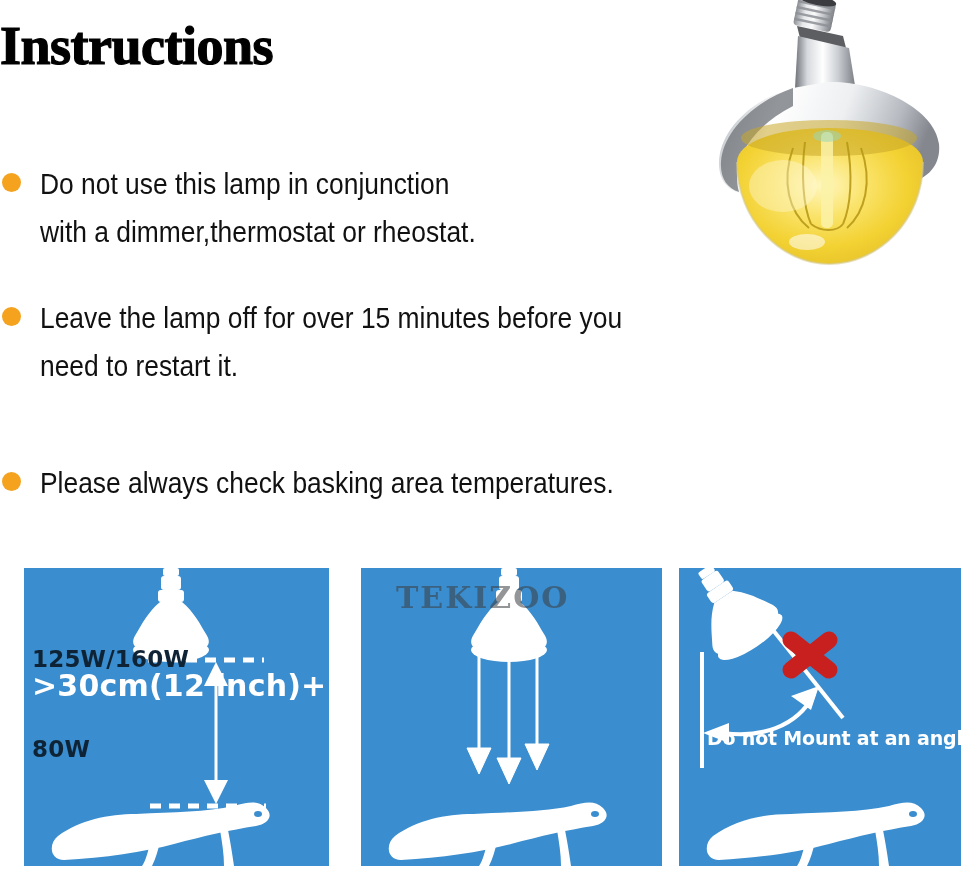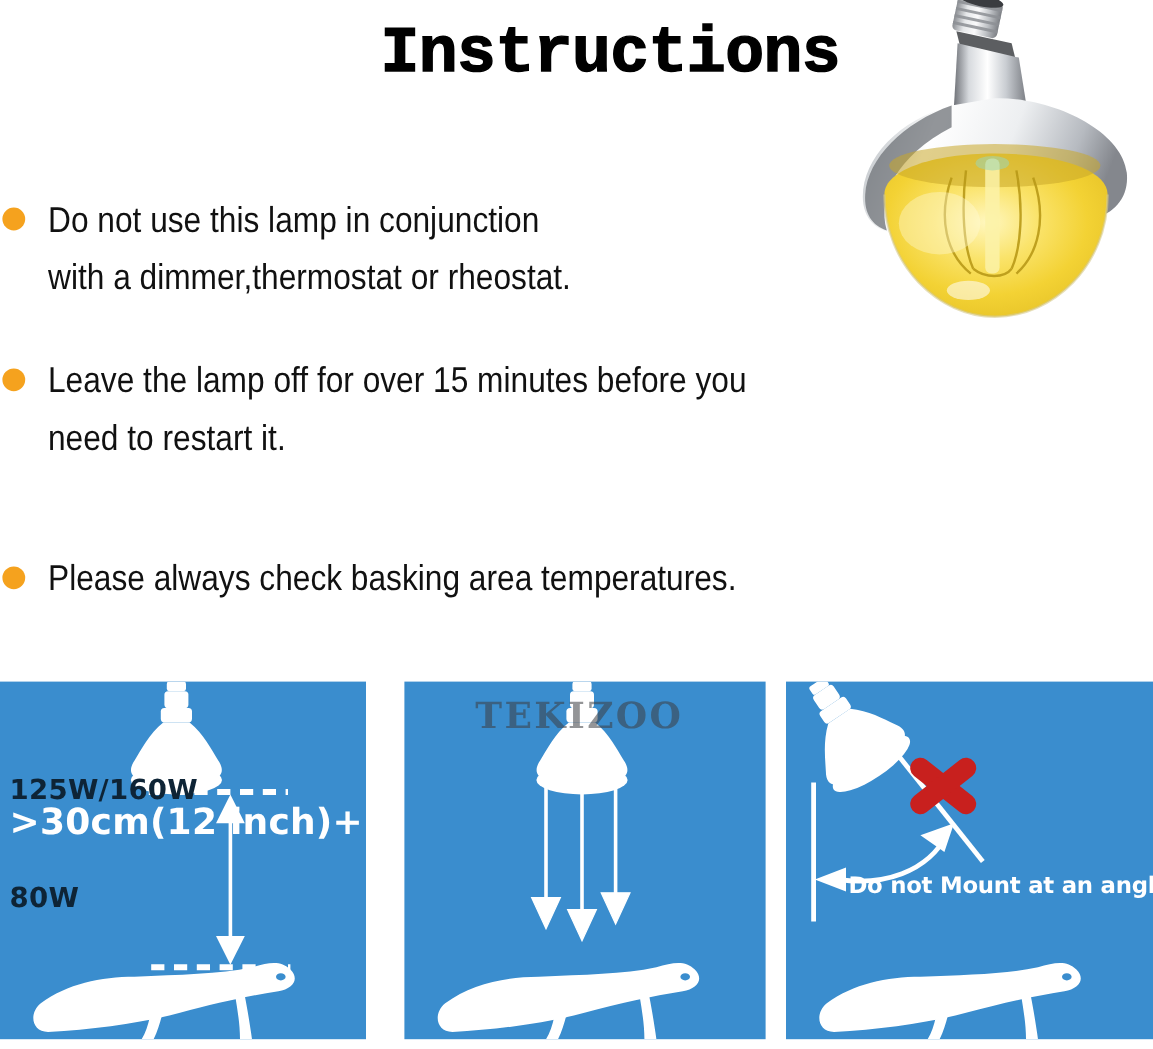--- a/index.html
+++ b/index.html
@@ -18,22 +18,22 @@
     background: #ffffff;
     overflow: hidden;
   }
 
   
   #title {
     position: absolute;
     left: 0;
     top: 16px;
     width: 700px;
-    text-align: right;
-    font-family: Liberation Mono, monospace;
+    text-align: left;
+    font-family: Liberation Serif, serif;
     font-weight: bold;
     font-size: 54px;
     line-height: 60px;
     letter-spacing: -0.5px;
     color: #000000;
     -webkit-text-stroke: 1.2px #000;
     white-space: nowrap;
   }
 
   
@@ -80,20 +80,21 @@
   }
   .bulb-svg { display: block; width: 100%; height: 100%; }
 
   
   .panel {
     position: absolute;
     top: 568px;
     height: 298px;
     background: #3A8DCE;
     overflow: hidden;
+    margin-left: 24px;
   }
   #panel-1 { left: 0px;   width: 305px; }
   #panel-2 { left: 337px; width: 301px; }
   #panel-3 { left: 655px; width: 306px; }
 
   .panel-svg {
     position: absolute;
     left: 0; top: 0;
     width: 100%;
     height: 100%;

